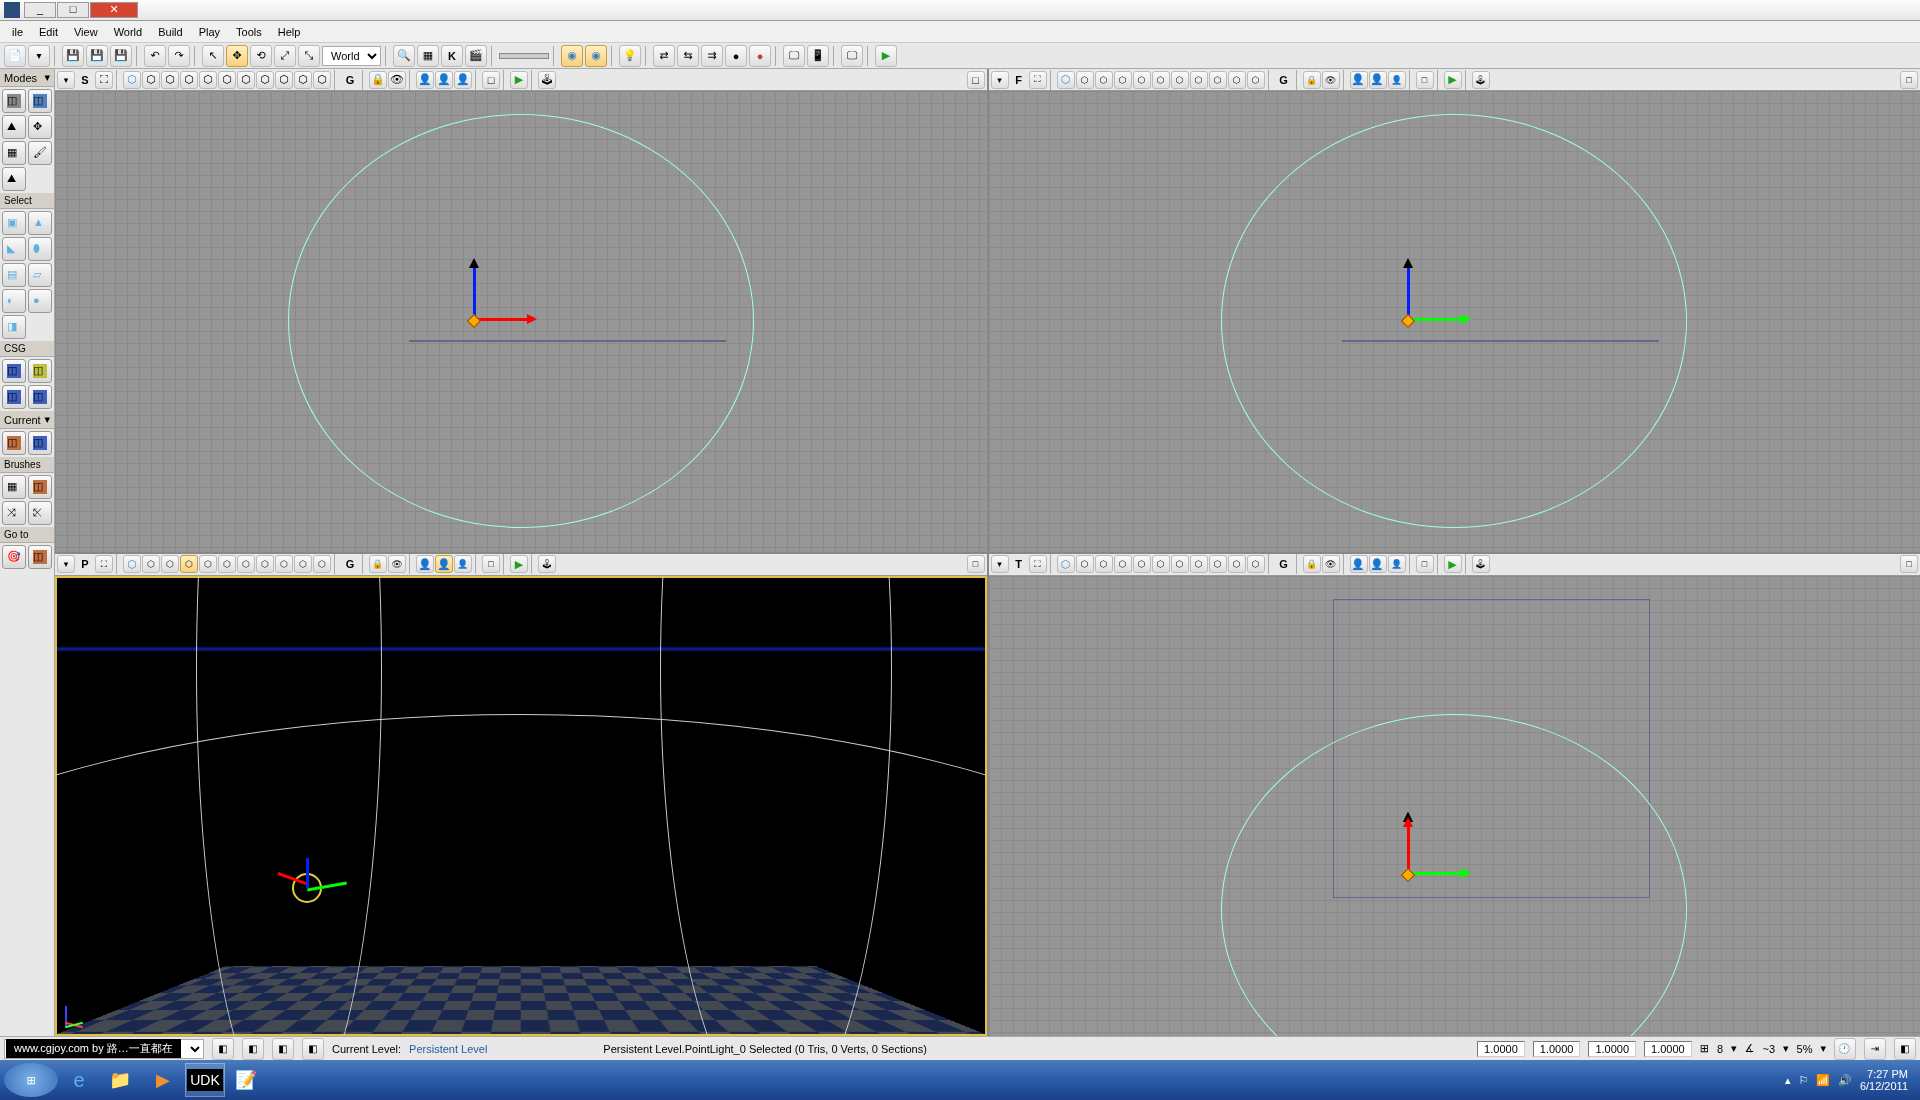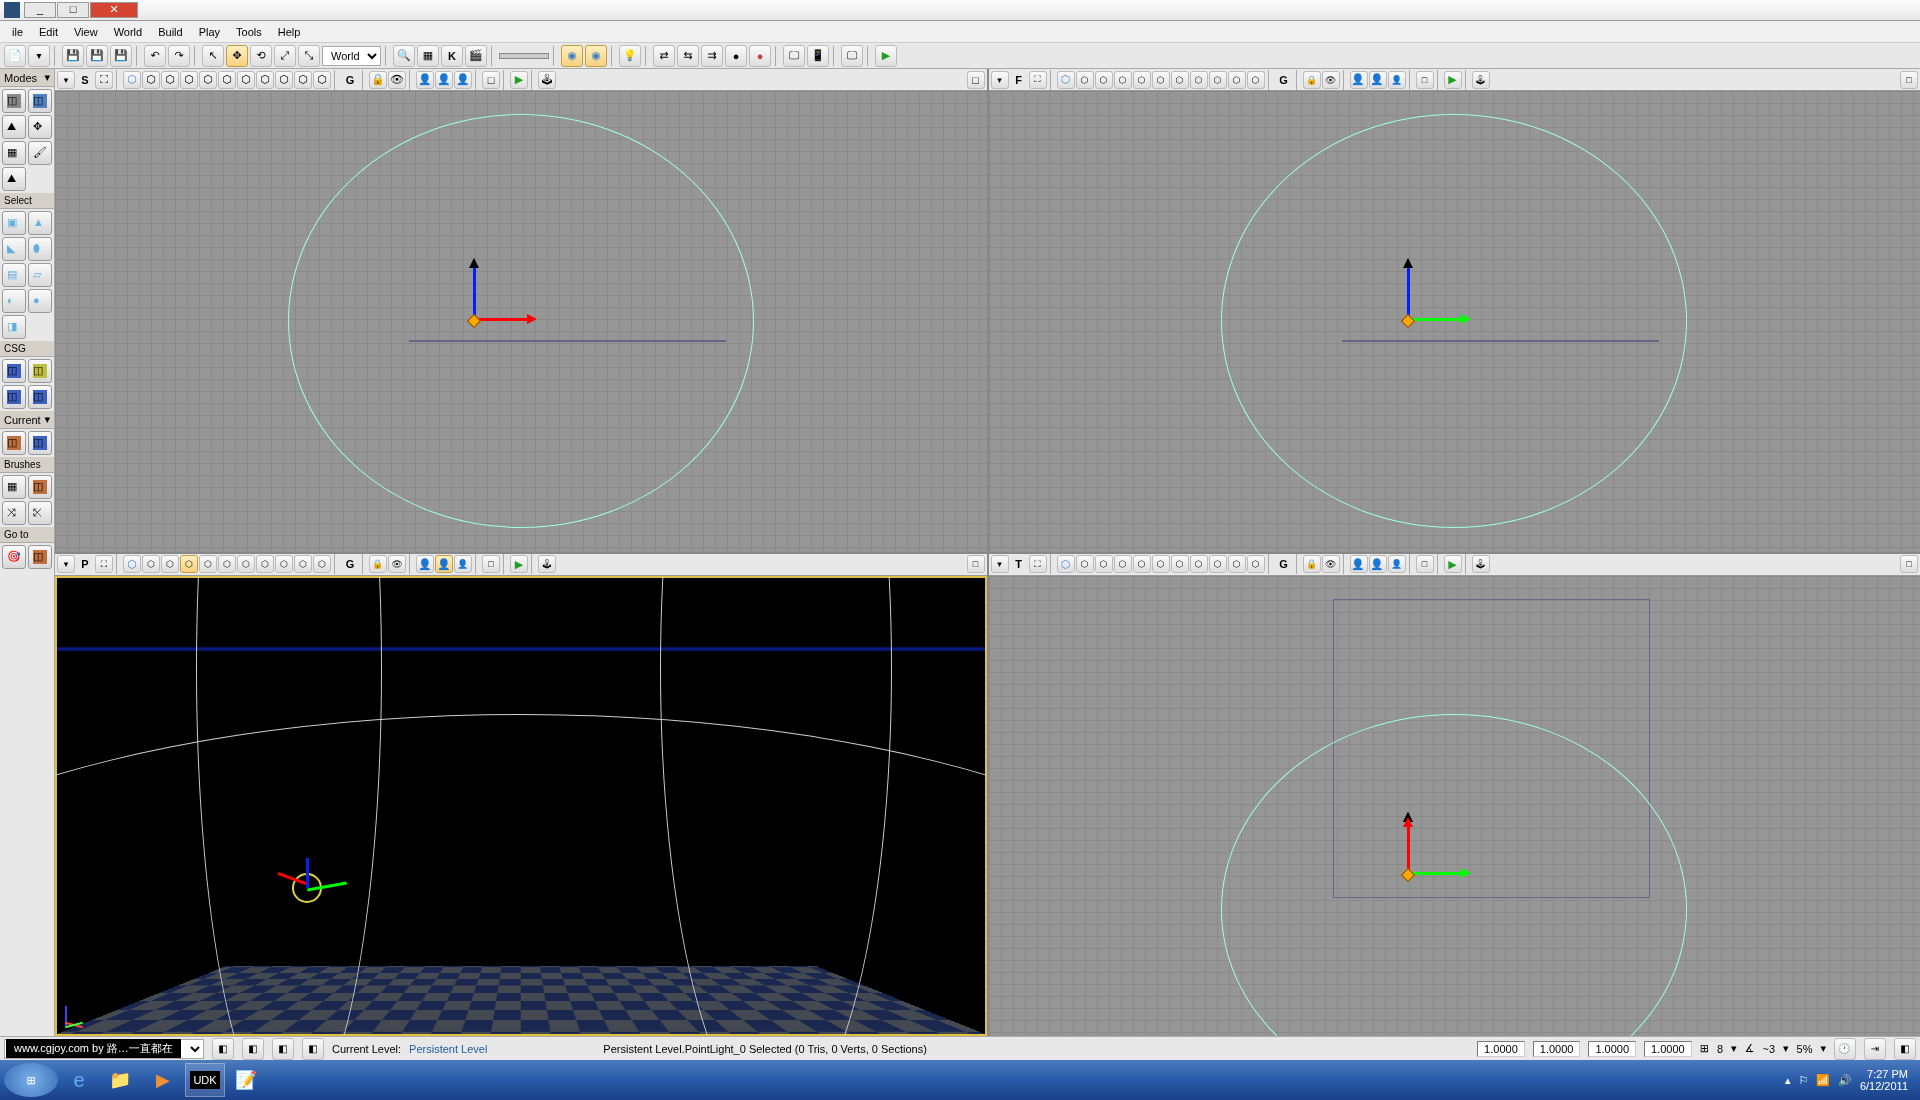--- a/index.html
+++ b/index.html
@@ -598,21 +598,21 @@
   <div class="tbitem">
       <span style="color:#60b0f0;font-size:20px">e</span>
     </div>
   <div class="tbitem">
       <span style="font-size:18px">📁</span>
     </div>
   <div class="tbitem">
       <span style="color:#f09030;font-size:18px">▶</span>
     </div>
   <div class="tbitem" style="background:rgba(255,255,255,0.15); border:1px solid rgba(255,255,255,0.3)">
-      <span style="color:white;font-size:11px;background:#000;padding:3px">UDK</span>
+      <span style="color:white;font-size:14px;background:#000;padding:3px">UDK</span>
     </div>
   <div class="tbitem">
       <span style="font-size:18px">📝</span>
     </div>
   <div class="tray">
     <span>▴</span>
     <span>⚐</span>
     <span>📶</span>
     <span>🔊</span>
     <div>

